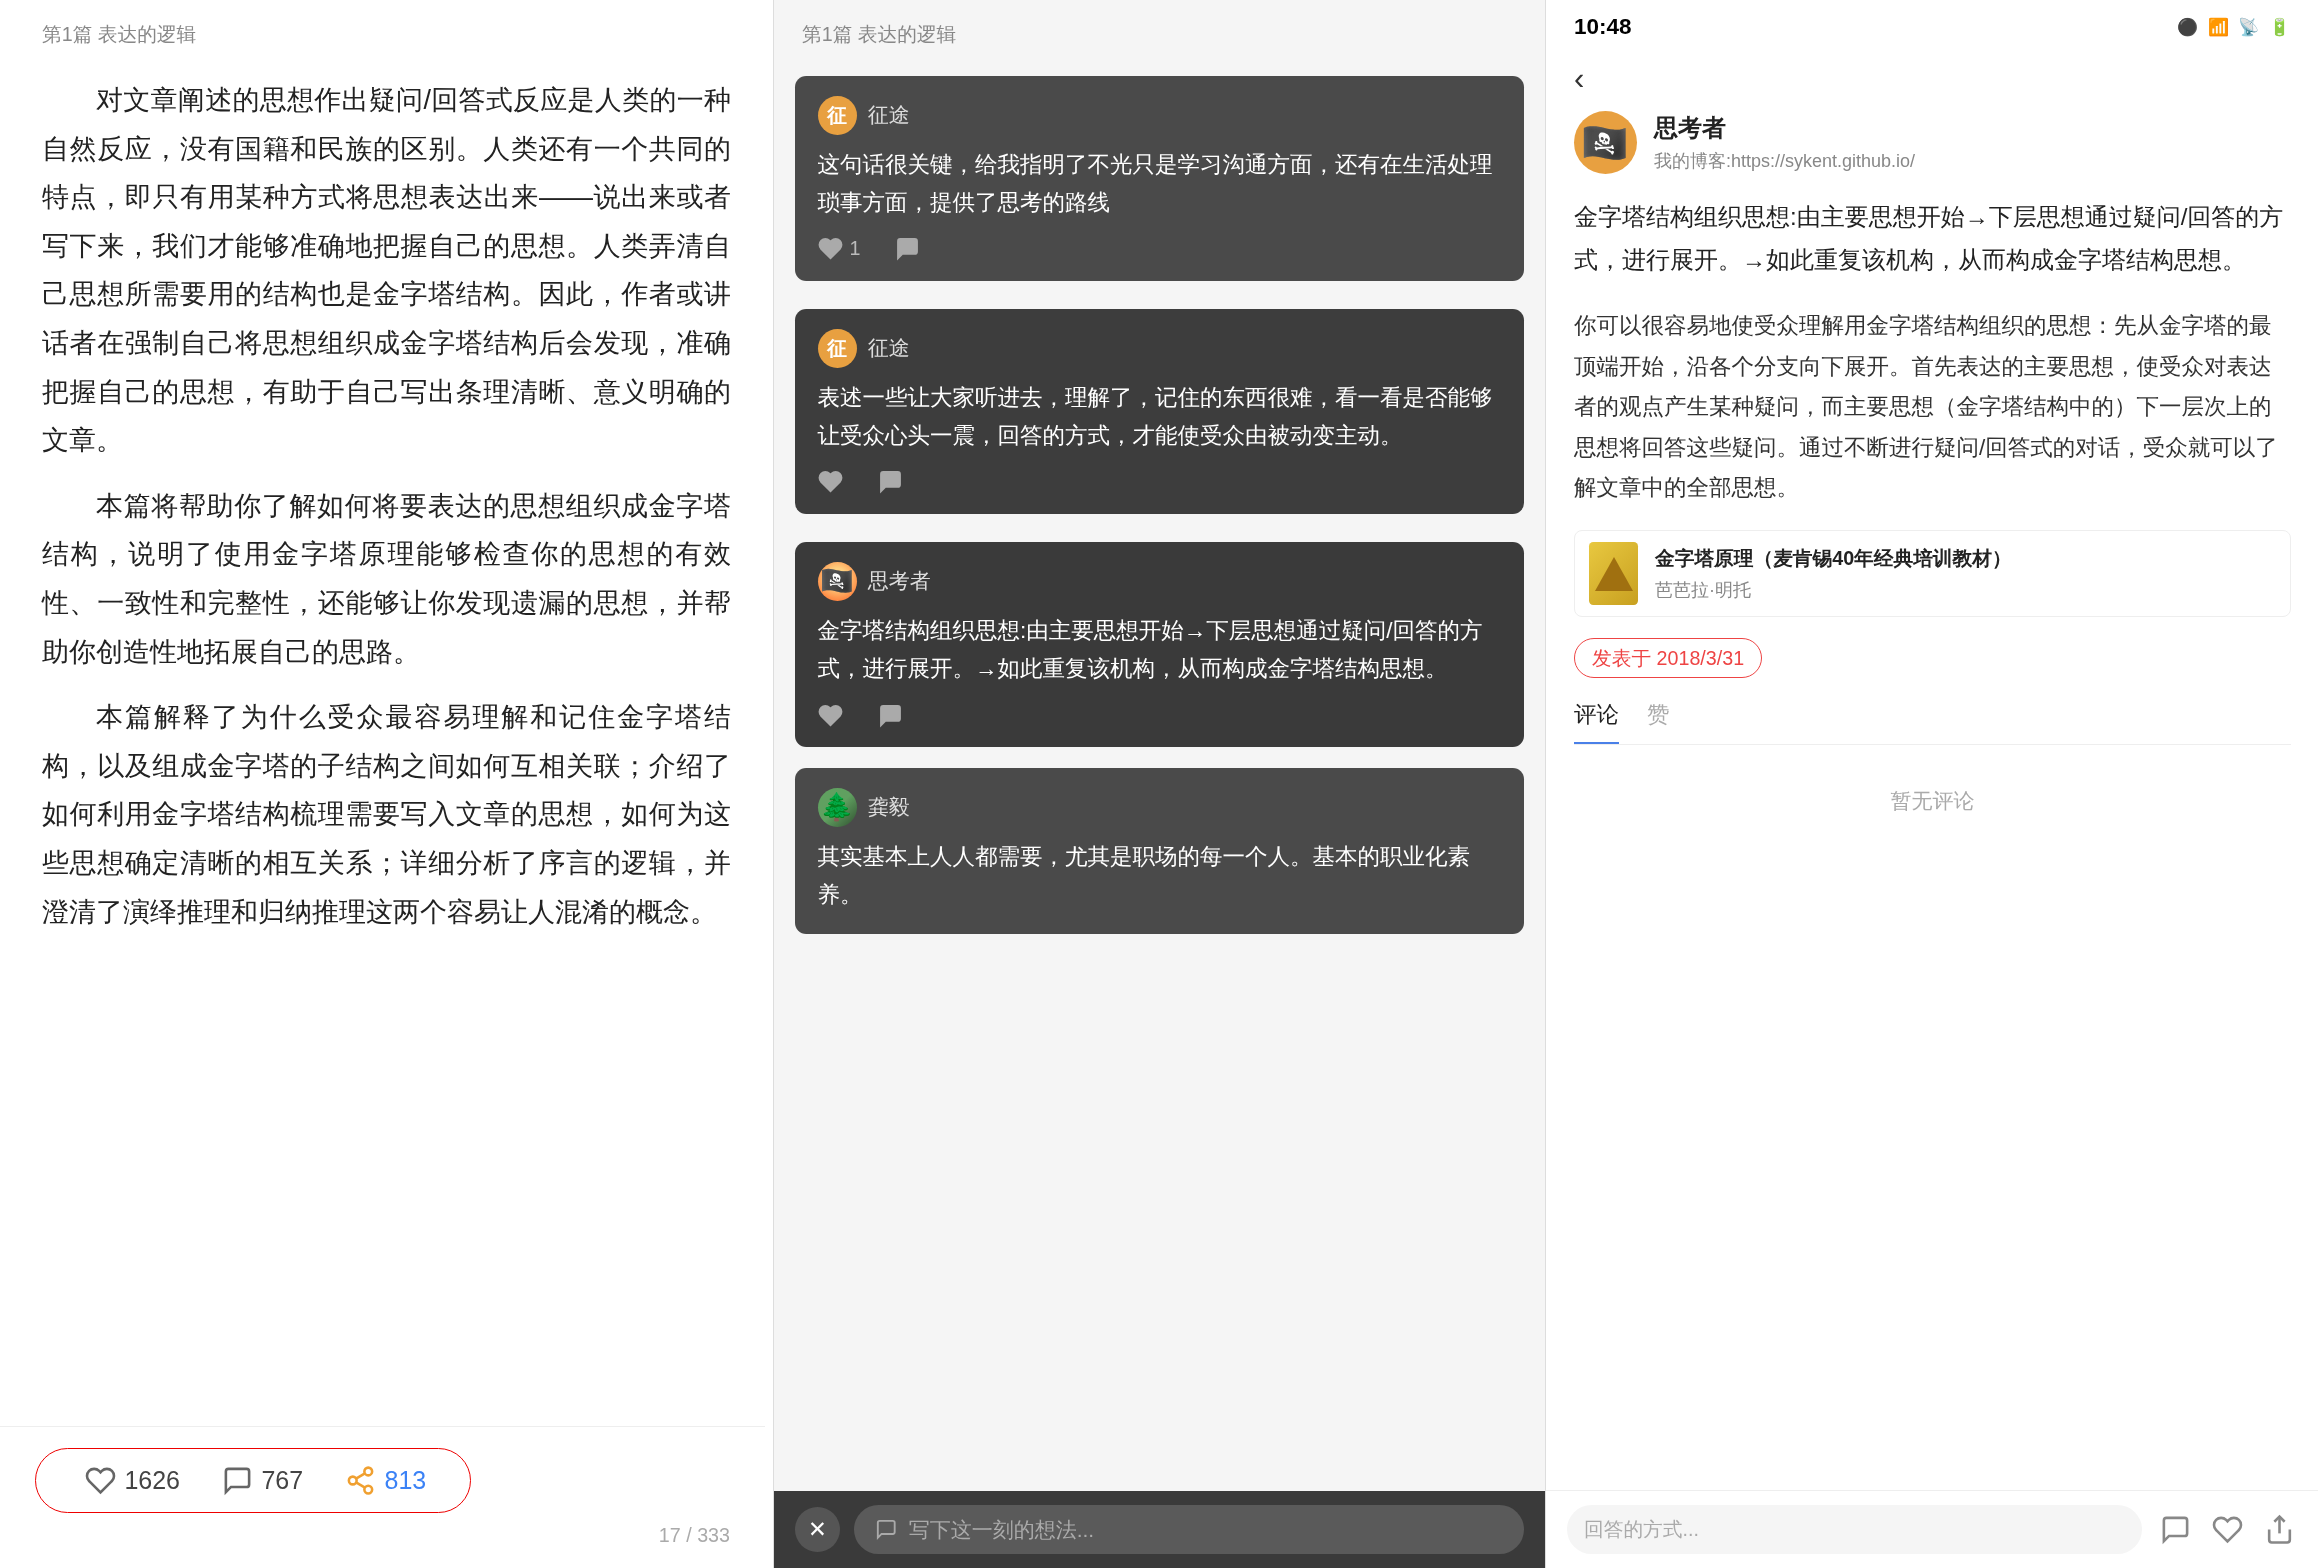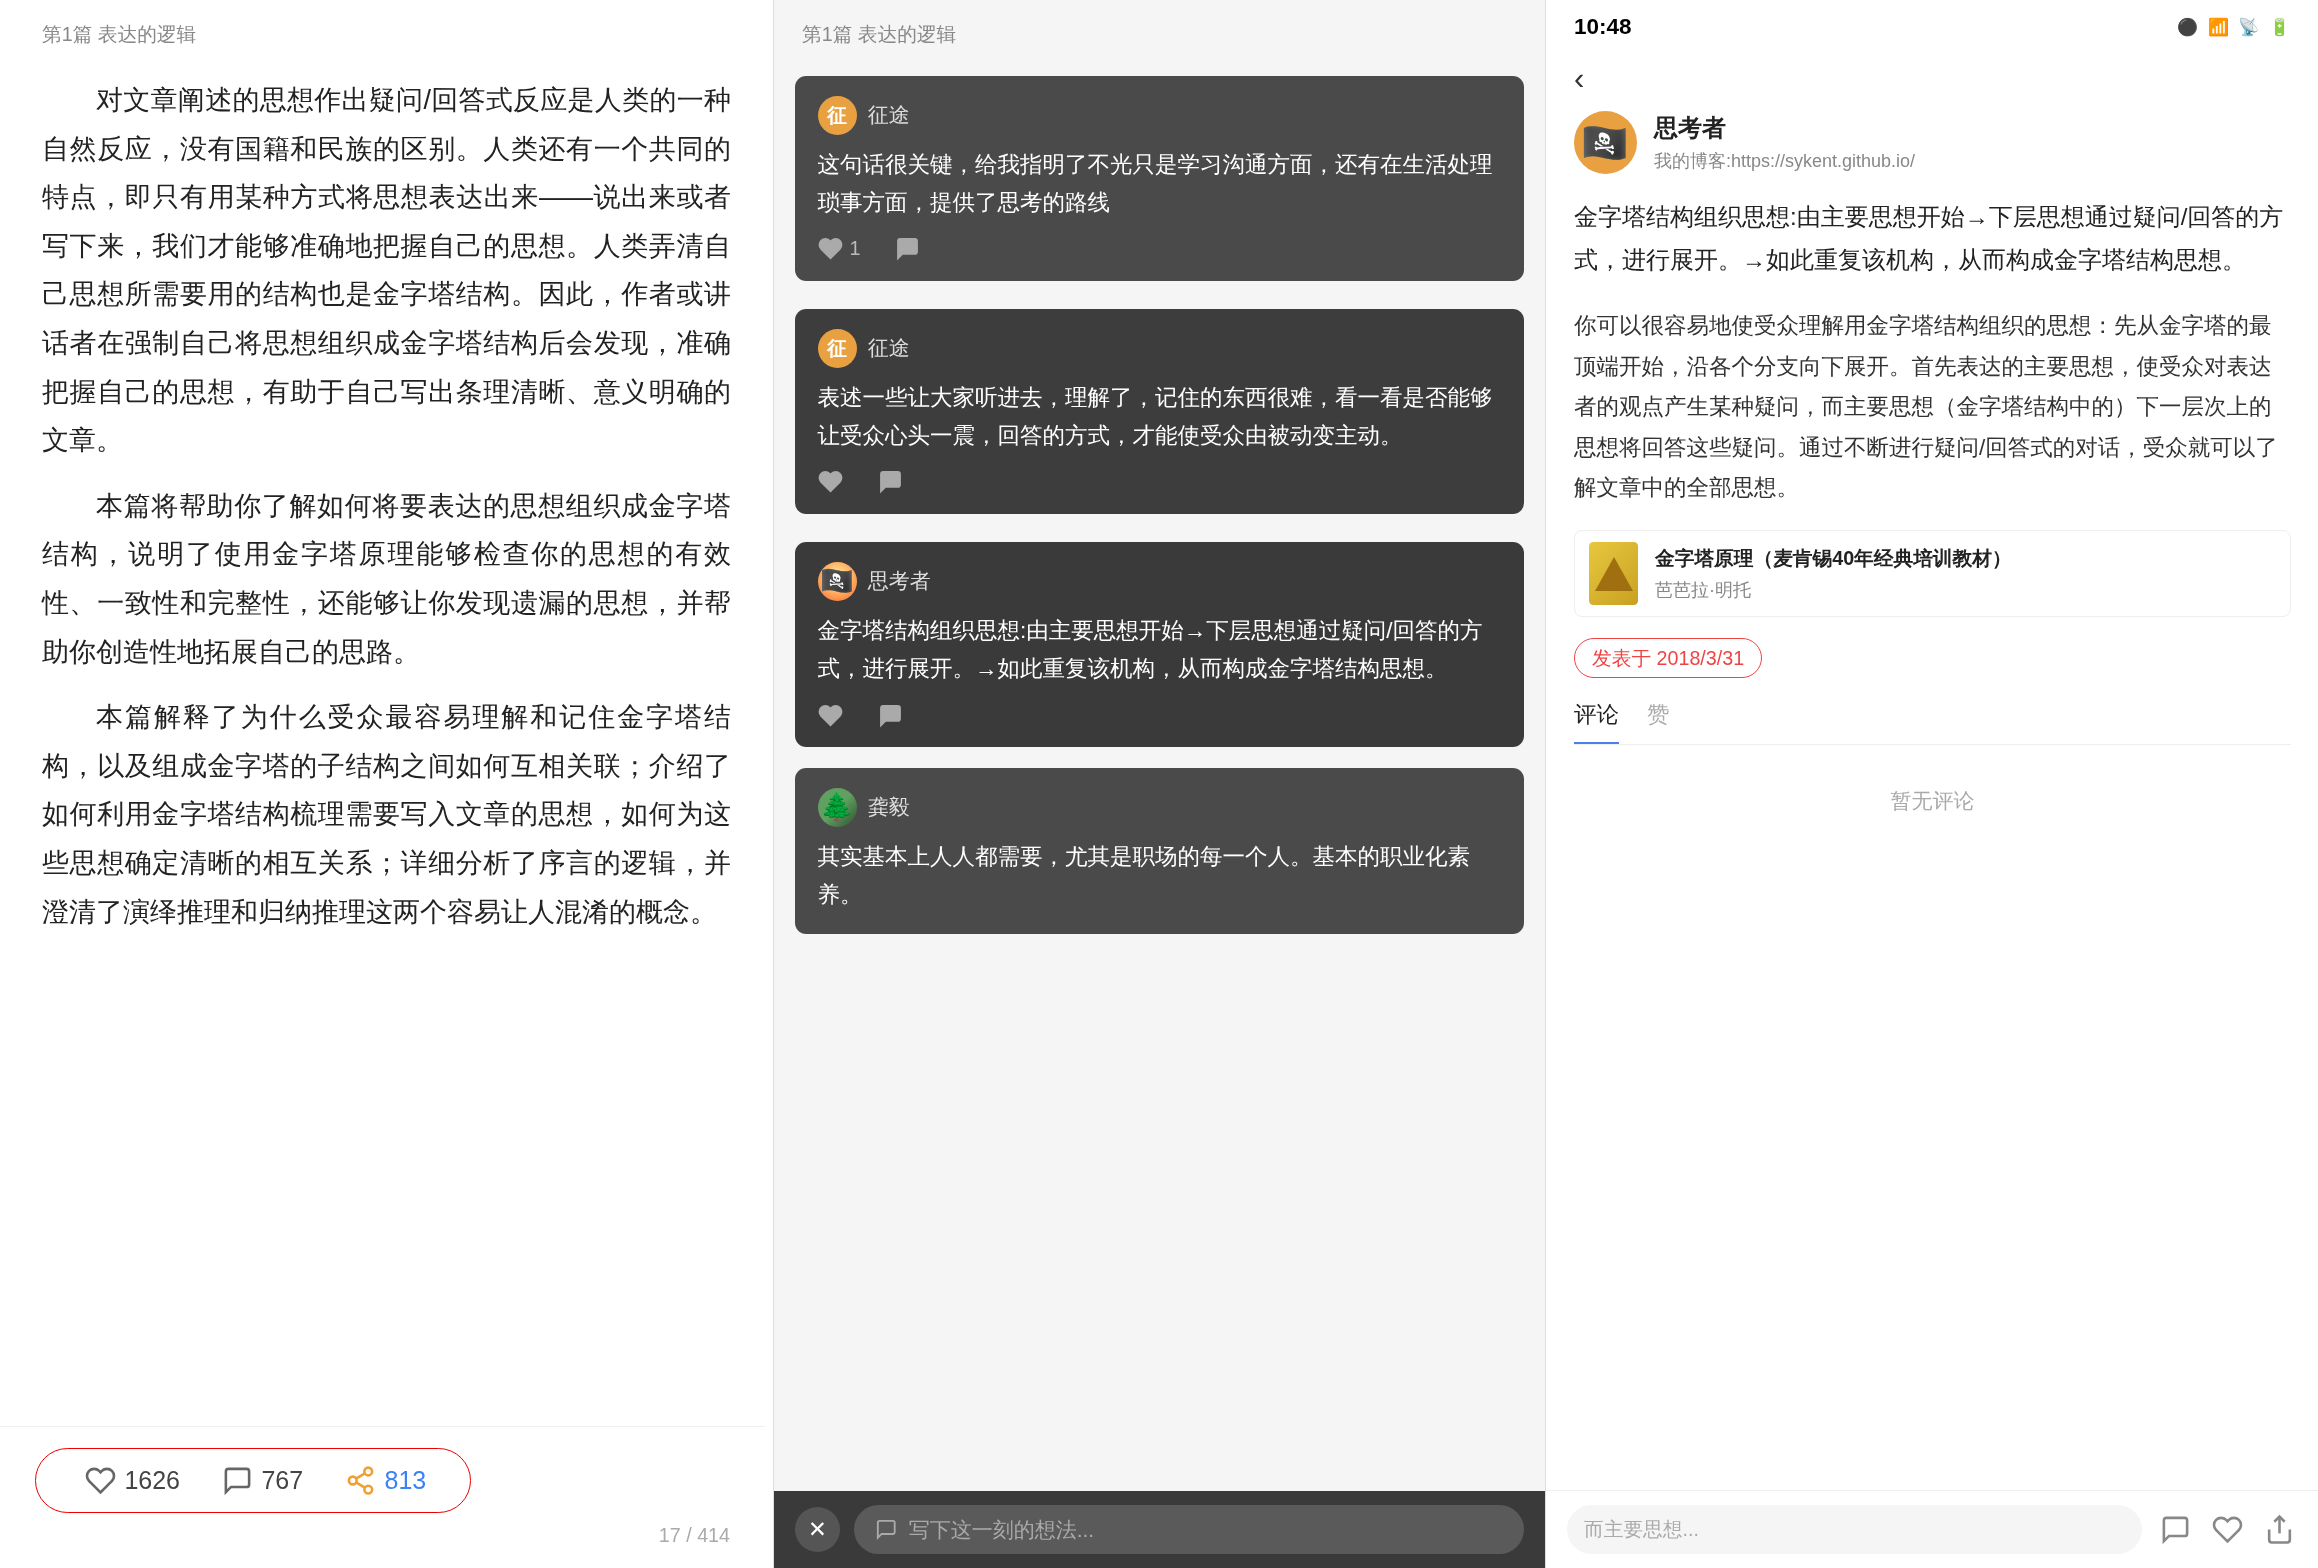--- a/index.html
+++ b/index.html
@@ -509,21 +509,21 @@
         <svg viewBox="0 0 24 24" fill="none" stroke="#f0a030" stroke-width="2">
           <circle cx="18" cy="5" r="3"></circle>
             <circle cx="6" cy="12" r="3"></circle>
             <circle cx="18" cy="19" r="3"></circle>
           <line x1="8.59" y1="13.51" x2="15.42" y2="17.49"></line>
             <line x1="15.41" y1="6.51" x2="8.59" y2="10.49"></line>
         </svg>
         <span>813</span>
       </div>
     </div>
-    <div class="page-indicator">17 / 414</div>
+    <div class="page-indicator">17 / 333</div>
   </div>
 </div>
 
 <div class="middle-panel">
   <div class="breadcrumb">第1篇 表达的逻辑</div>
 
   <div class="middle-bg-text">
     <p style="text-indent:2em; color:#ccc; font-size:24px; line-height:1.8;">对文章阐述的思想作出疑问/回答式反应是人类的一种自然反应，没有国籍和民族的区别。人类还有一个共同的特点，即只有用某种方式将思想表达出来——说出来或者写下来，我们才能够准确地把握自己的思想。</p>
   </div>
 
@@ -668,21 +668,21 @@
     <div class="right-tabs">
       <div class="right-tab active">评论</div>
       <div class="right-tab">赞</div>
     </div>
 
     <div class="no-comment">暂无评论</div>
   </div>
 
   <div class="right-bottom-bar">
     <div class="comment-input-bar">
-      <span class="comment-input-placeholder">而主要思想...</span>
+      <span class="comment-input-placeholder">回答的方式...</span>
     </div>
     <div class="bottom-icon">
       <svg viewBox="0 0 24 24" fill="none" stroke="#888" stroke-width="2">
         <path d="M21 15a2 2 0 0 1-2 2H7l-4 4V5a2 2 0 0 1 2-2h14a2 2 0 0 1 2 2z"></path>
       </svg>
     </div>
     <div class="bottom-icon">
       <svg viewBox="0 0 24 24" fill="none" stroke="#888" stroke-width="2">
         <path d="M20.84 4.61a5.5 5.5 0 0 0-7.78 0L12 5.67l-1.06-1.06a5.5 5.5 0 0 0-7.78 7.78l1.06 1.06L12 21.23l7.78-7.78 1.06-1.06a5.5 5.5 0 0 0 0-7.78z"></path>
       </svg>

